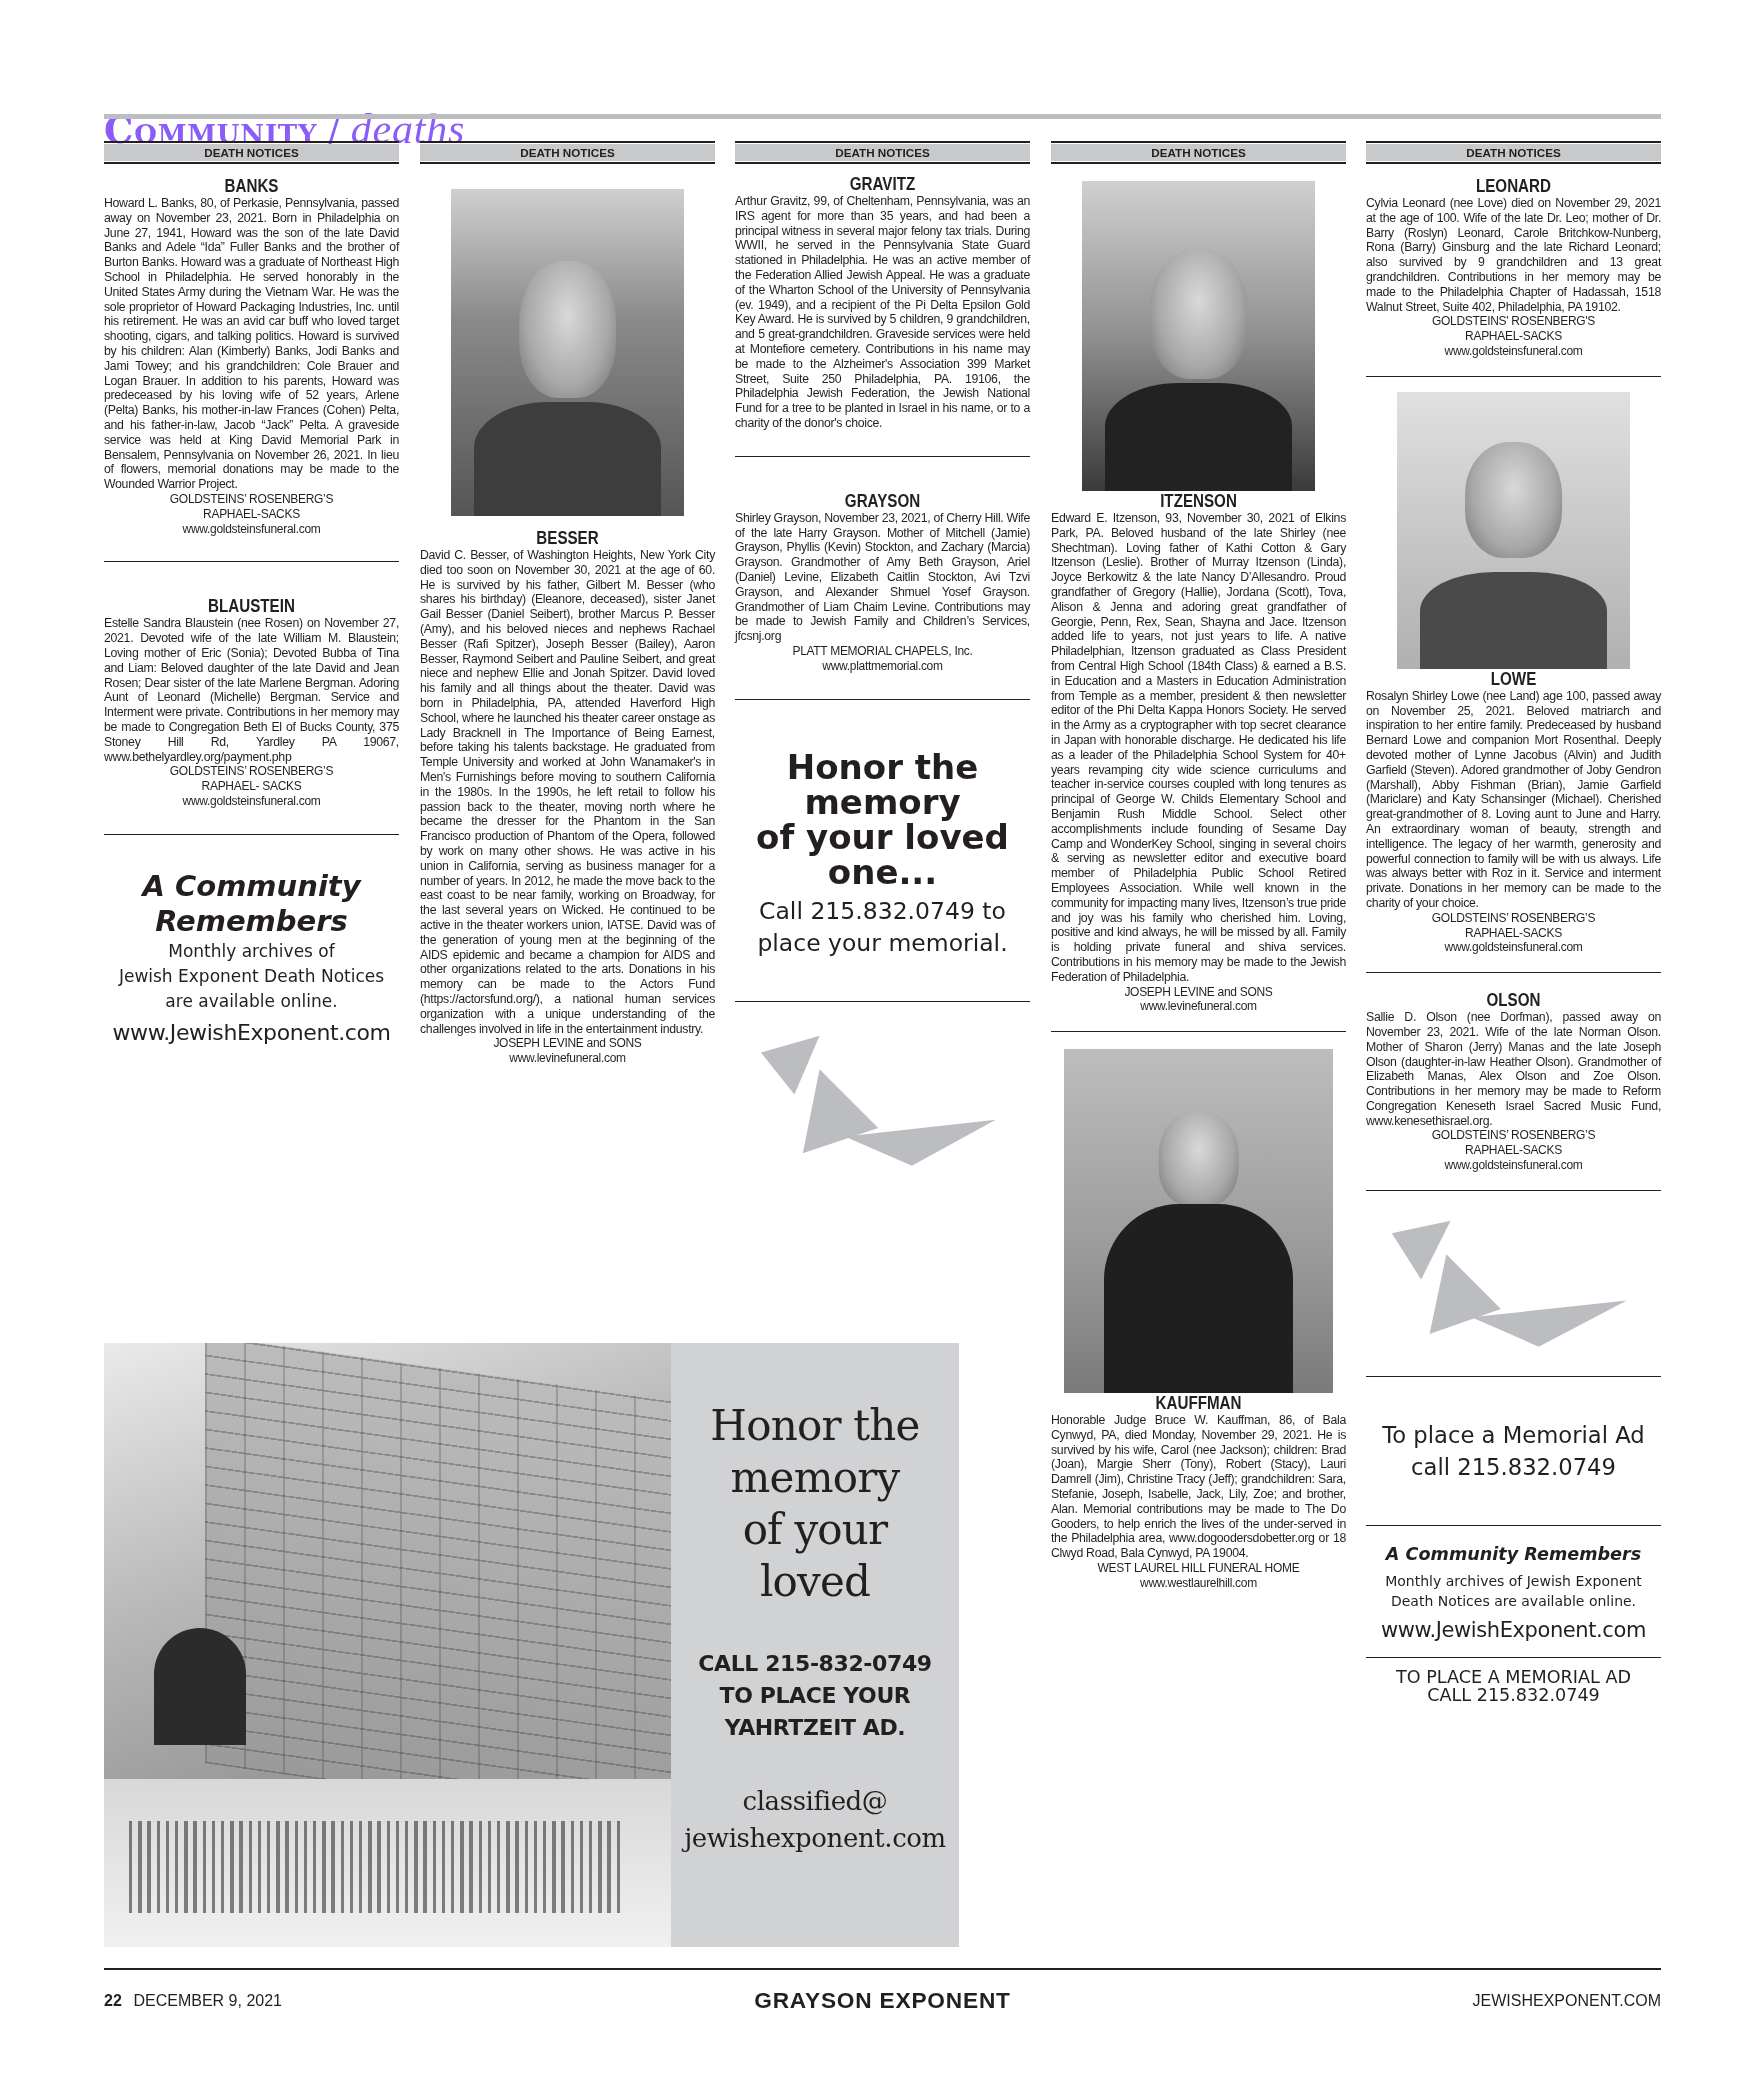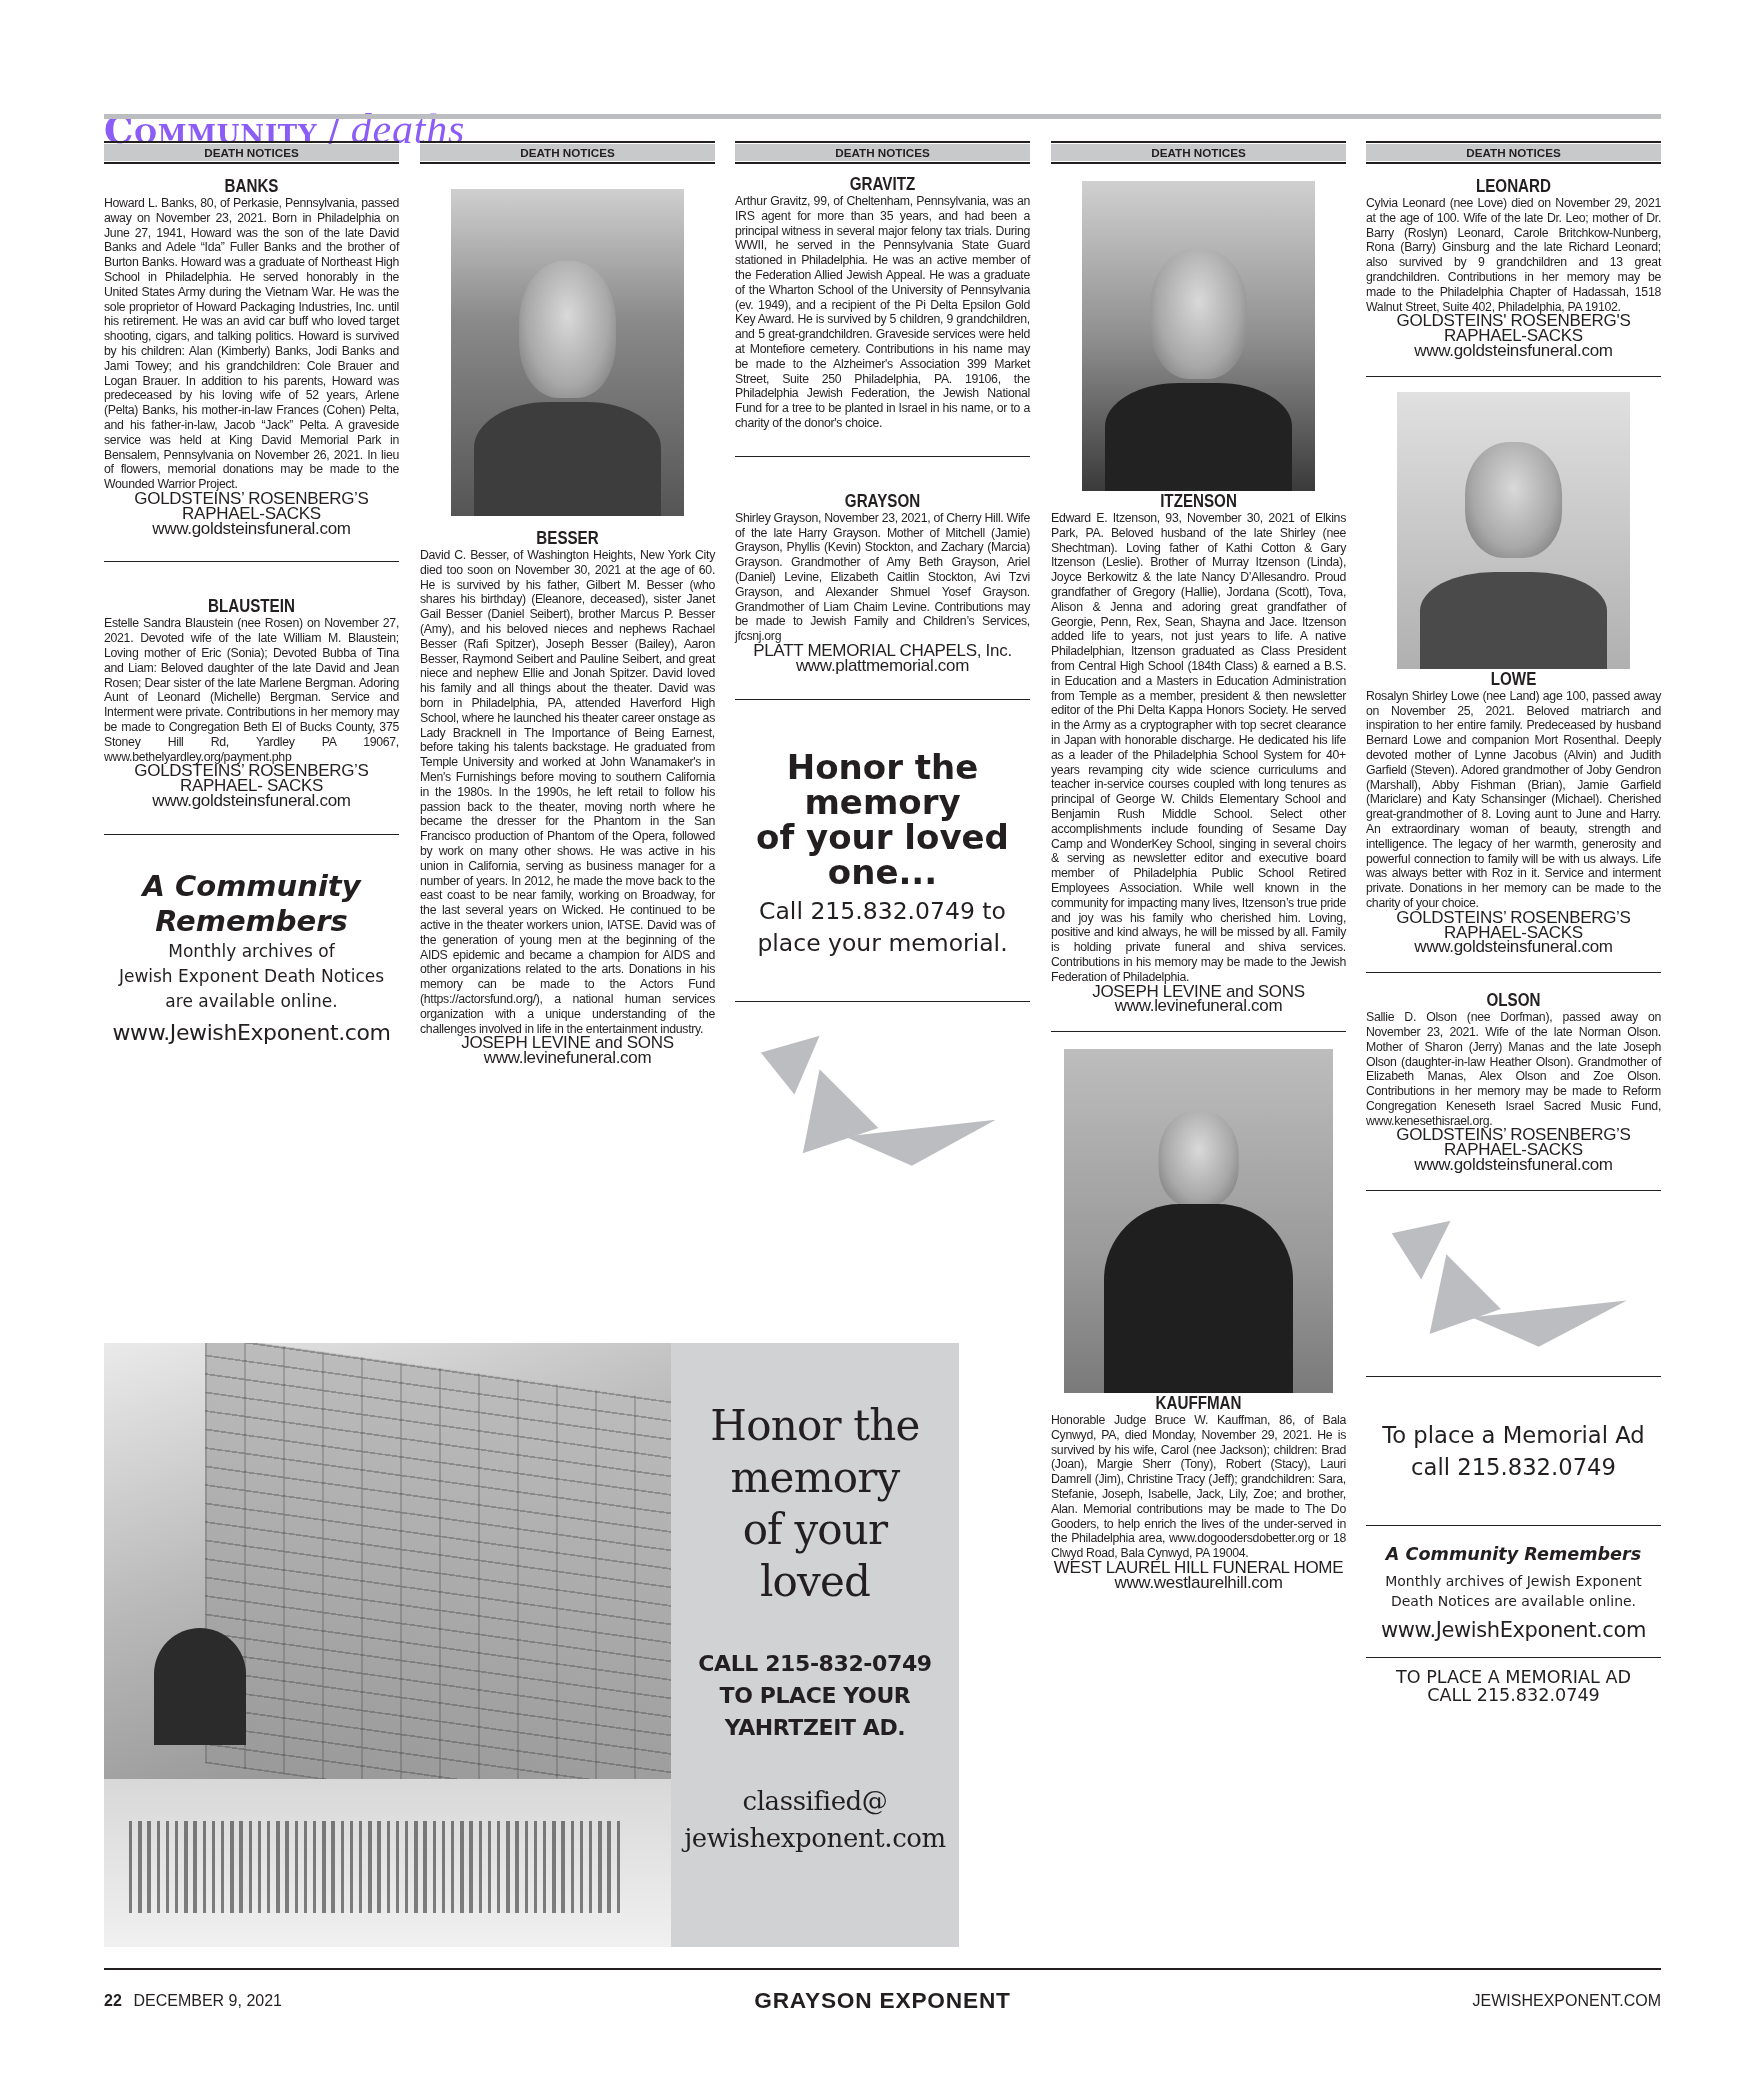--- a/index.html
+++ b/index.html
@@ -14,21 +14,21 @@
 
   .col { position: absolute; top: 141px; width: 295px; }
   .col1 { left: 104px; } .col2 { left: 420px; } .col3 { left: 735px; } .col4 { left: 1051px; } .col5 { left: 1366px; }
 
   .dn-header { border-top: 2.5px solid #231f20; border-bottom: 2.5px solid #231f20; padding: 1px 0; }
   .dn-header span { display: block; background: #c8c9cb; text-align: center; font-weight: bold; font-size: 11.7px; line-height: 17px; }
 
   .notice { margin-top: 12px; }
   .notice h2 { font-family: "Liberation Sans", sans-serif; font-weight: bold; font-size: 18.5px; text-align: center; line-height: 20px; transform: scaleX(0.82); }
   .notice p { font-family: "Liberation Sans", sans-serif; font-size: 12.3px; line-height: 14.8px; text-align: justify; transform-origin: left top; letter-spacing: -0.3px; }
-  .notice .fh { text-align: center; font-size: 17px; line-height: 14.8px; letter-spacing: -0.3px; }
+  .notice .fh { text-align: center; font-size: 12px; line-height: 14.8px; letter-spacing: -0.3px; }
   .rule { border-top: 1.7px solid #231f20; margin: 25px 0 34px; }
 
   .photo { width: 233px; margin: 25px auto 0; background: #777; position: relative; overflow: hidden; }
   .photo .bg { position: absolute; inset: 0; background: linear-gradient(180deg,#cfcfcf 0%,#8a8a8a 40%,#555 100%); }
   .photo .head { position: absolute; left: 50%; top: 22%; width: 42%; height: 42%; transform: translateX(-50%); background: radial-gradient(ellipse at 50% 40%, #d9d9d9 0%, #a8a8a8 60%, #6d6d6d 100%); border-radius: 45% 45% 40% 40%; }
   .photo .body { position: absolute; left: 10%; right: 10%; bottom: 0; height: 35%; background: #3d3d3d; border-radius: 40% 40% 0 0; }
 
   .ad-text { text-align: center; }
   .cr-title { font-family: "DejaVu Sans", sans-serif; font-weight: bold; font-style: italic; font-size: 29px; line-height: 35px; }
   .cr-body { font-family: "DejaVu Sans", sans-serif; font-size: 17px; line-height: 25px; }

